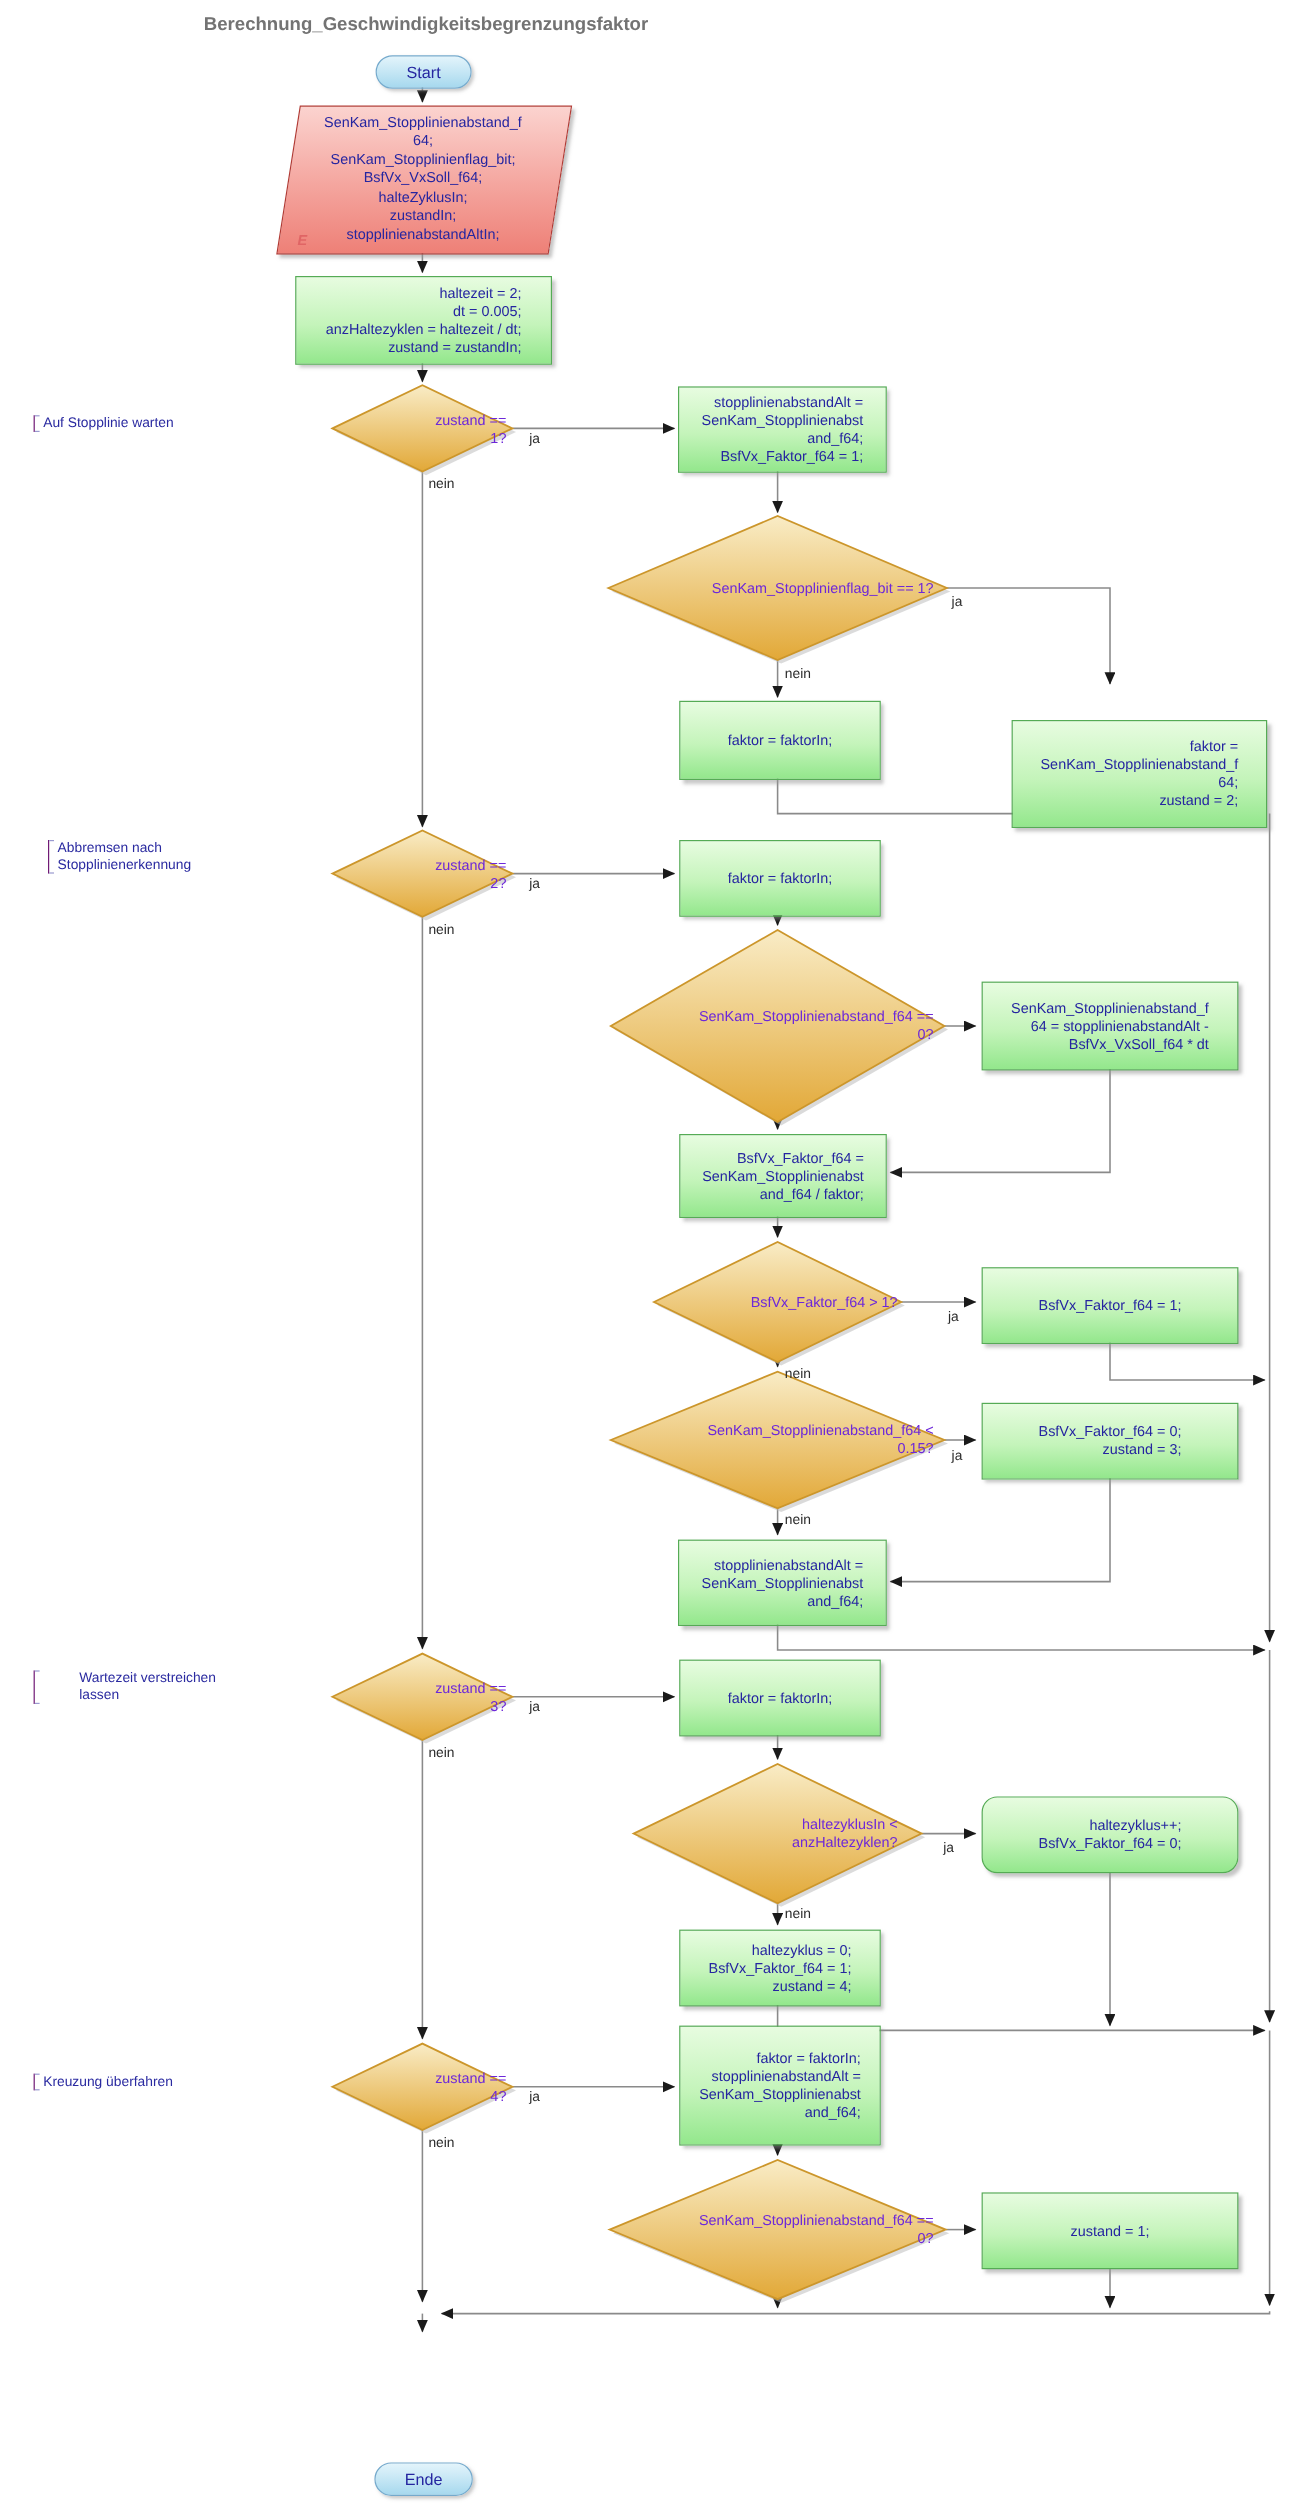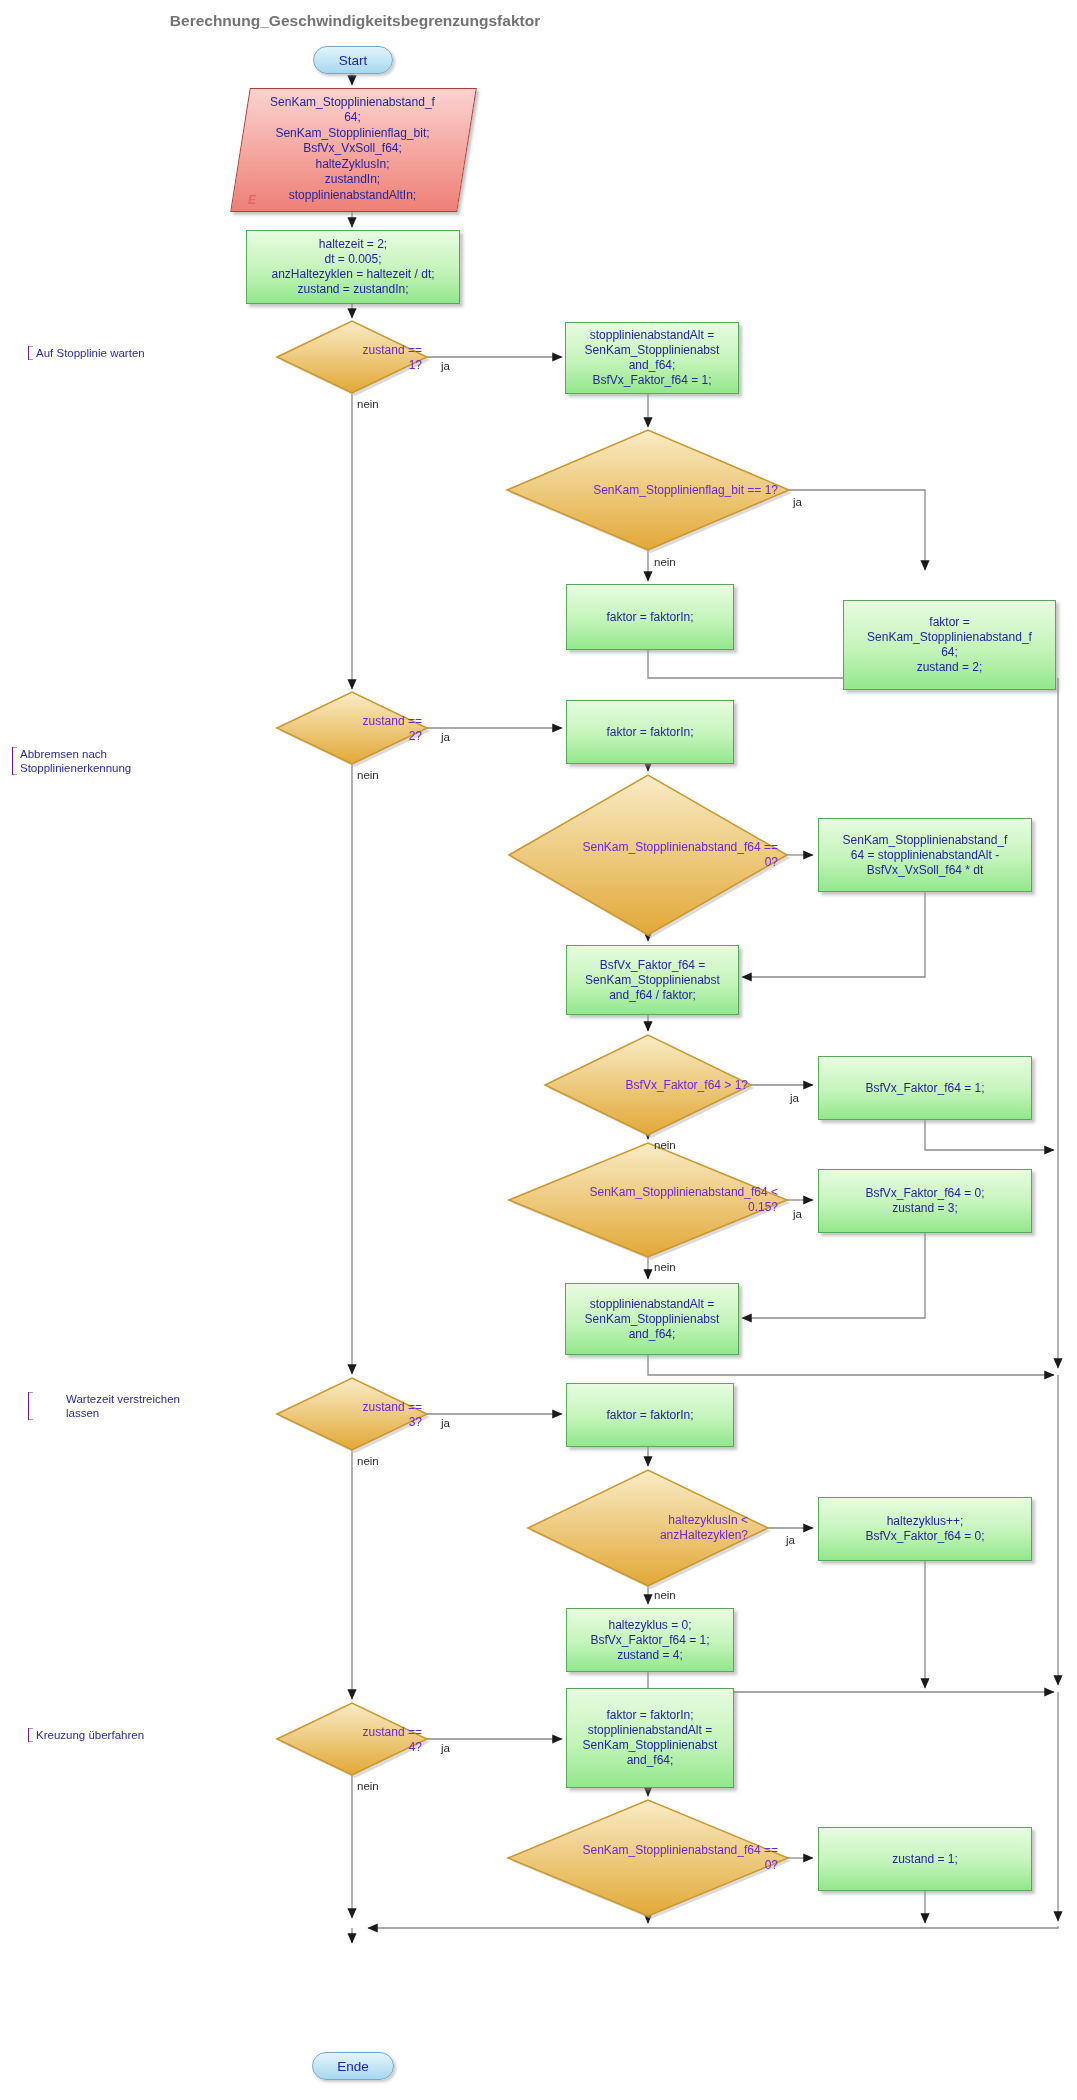--- a/index.html
+++ b/index.html
@@ -2,21 +2,21 @@
 <html><head>
 <meta charset="utf-8">
 <style>
   html,body{margin:0;padding:0;background:#ffffff;}
   #canvas{position:relative;width:1077px;height:2100px;background:#ffffff;
     font-family:"Liberation Sans",sans-serif;overflow:hidden;}
   #wires{position:absolute;left:0;top:0;z-index:1;}
   .title{position:absolute;left:60px;top:12px;width:590px;text-align:center;
     font-size:15.5px;font-weight:bold;color:#737373;z-index:3;}
   .node{position:absolute;z-index:2;display:flex;align-items:center;justify-content:center;
-    text-align:center;color:#2525a0;font-size:12px;line-height:15px;white-space:pre-line;}
+    text-align:right;color:#2525a0;font-size:12px;line-height:15px;white-space:pre-line;}
   .proc{background:linear-gradient(180deg,#e7fce0 0%,#c4f4ba 55%,#93e78c 100%);
     border:1px solid #55ab55;box-shadow:3px 3px 3px rgba(150,150,150,.55);}
   .oval{background:linear-gradient(180deg,#e3f4fb 0%,#c2e5f4 55%,#a6d8ee 100%);
     border:1.5px solid #74a9cc;border-radius:14px;font-size:13.5px;
     box-shadow:2px 2px 3px rgba(150,150,150,.5);}
   .para{position:absolute;z-index:2;}
   .para .bg{position:absolute;left:0;top:0;width:100%;height:100%;
     background:linear-gradient(180deg,#fbd3cf 0%,#f4a49d 55%,#ee8077 100%);
     border:1px solid #b23b35;transform:skewX(-9deg);
     box-shadow:3px 3px 3px rgba(150,150,150,.55);}
@@ -159,21 +159,21 @@
   <div class="node proc" style="left:566px;top:945px;width:171px;height:68px;">BsfVx_Faktor_f64 =
 SenKam_Stopplinienabst
 and_f64 / faktor;</div>
   <div class="node proc" style="left:818px;top:1056px;width:212px;height:62px;">BsfVx_Faktor_f64 = 1;</div>
   <div class="node proc" style="left:818px;top:1169px;width:212px;height:62px;">BsfVx_Faktor_f64 = 0;
 zustand = 3;</div>
   <div class="node proc" style="left:565px;top:1283px;width:172px;height:70px;">stopplinienabstandAlt =
 SenKam_Stopplinienabst
 and_f64;</div>
   <div class="node proc" style="left:566px;top:1383px;width:166px;height:62px;">faktor = faktorIn;</div>
-  <div class="node proc" style="left:818px;top:1497px;width:212px;height:62px;">haltezyklus++;
+  <div class="node proc" style="left:818px;top:1497px;width:212px;height:62px;border-radius:13px;">haltezyklus++;
 BsfVx_Faktor_f64 = 0;</div>
   <div class="node proc" style="left:566px;top:1608px;width:166px;height:62px;">haltezyklus = 0;
 BsfVx_Faktor_f64 = 1;
 zustand = 4;</div>
   <div class="node proc" style="left:566px;top:1688px;width:166px;height:98px;">faktor = faktorIn;
 stopplinienabstandAlt =
 SenKam_Stopplinienabst
 and_f64;</div>
   <div class="node proc" style="left:818px;top:1827px;width:212px;height:62px;">zustand = 1;</div>
 
@@ -207,19 +207,19 @@
   <span class="jn" style="left:793px;top:1208px;">ja</span>
   <span class="jn" style="left:654px;top:1261px;">nein</span>
   <span class="jn" style="left:441px;top:1417px;">ja</span>
   <span class="jn" style="left:357px;top:1455px;">nein</span>
   <span class="jn" style="left:786px;top:1534px;">ja</span>
   <span class="jn" style="left:654px;top:1589px;">nein</span>
   <span class="jn" style="left:441px;top:1742px;">ja</span>
   <span class="jn" style="left:357px;top:1780px;">nein</span>
 
   <div class="seclabel" style="left:28px;top:346px;">Auf Stopplinie warten</div>
-  <div class="seclabel" style="left:12px;top:700px;margin-top:47px;">Abbremsen nach
+  <div class="seclabel" style="left:40px;top:700px;">Abbremsen nach
 Stopplinienerkennung</div>
   <div class="seclabel" style="left:28px;top:1392px;padding-left:37px;">Wartezeit verstreichen
 lassen</div>
   <div class="seclabel" style="left:28px;top:1728px;">Kreuzung überfahren</div>
 
 </div>
 
 </body></html>

